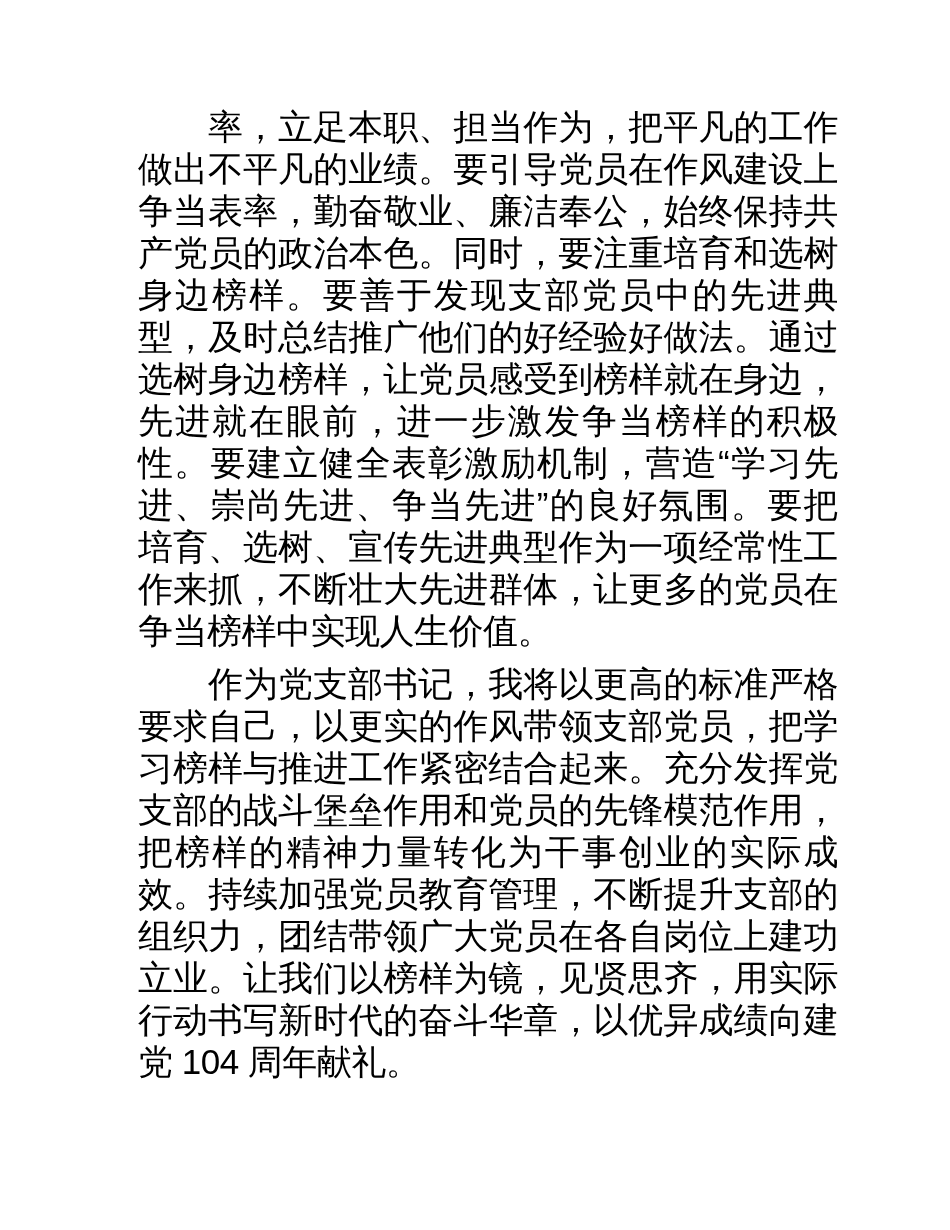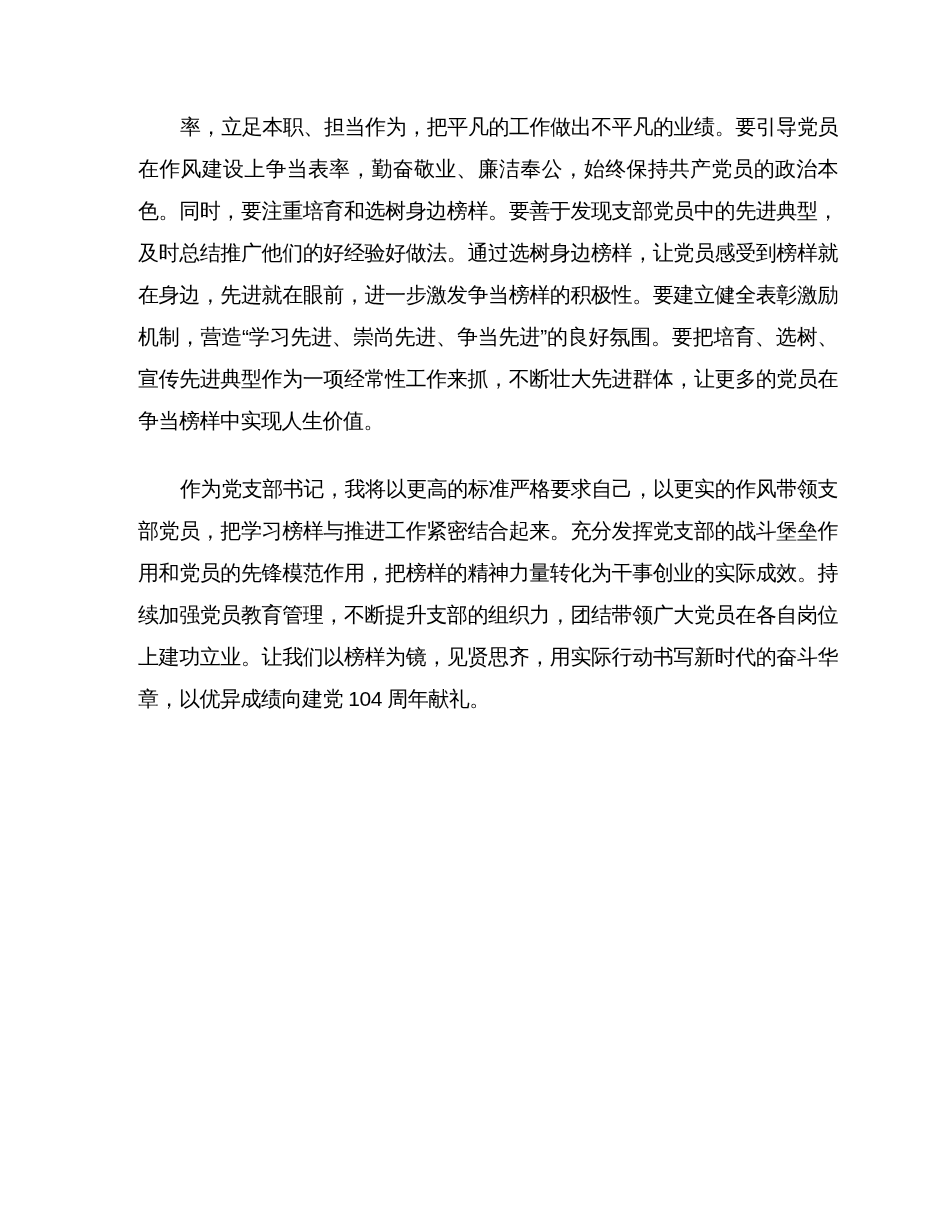--- a/index.html
+++ b/index.html
@@ -23,29 +23,29 @@
   .doc-content {
     position: absolute;
     top: 106px;
     left: 138px;
     width: 700px;
   }
   .para {
     margin: 0;
     padding: 0;
     color: #000000;
-    font-size: 21px;
+    font-size: 35px;
     line-height: 42px;
     letter-spacing: -0.5px;
     text-align: justify;
     text-indent: 2em;
     word-break: break-all;
   }
   .para + .para {
-    margin-top: 26px;
+    margin-top: 11px;
   }
 </style>
 </head>
 <body>
 
 <div class="doc-page">
   <div class="doc-content">
     <p class="para">率，立足本职、担当作为，把平凡的工作做出不平凡的业绩。要引导党员在作风建设上争当表率，勤奋敬业、廉洁奉公，始终保持共产党员的政治本色。同时，要注重培育和选树身边榜样。要善于发现支部党员中的先进典型，及时总结推广他们的好经验好做法。通过选树身边榜样，让党员感受到榜样就在身边，先进就在眼前，进一步激发争当榜样的积极性。要建立健全表彰激励机制，营造“学习先进、崇尚先进、争当先进”的良好氛围。要把培育、选树、宣传先进典型作为一项经常性工作来抓，不断壮大先进群体，让更多的党员在争当榜样中实现人生价值。</p>
     <p class="para">作为党支部书记，我将以更高的标准严格要求自己，以更实的作风带领支部党员，把学习榜样与推进工作紧密结合起来。充分发挥党支部的战斗堡垒作用和党员的先锋模范作用，把榜样的精神力量转化为干事创业的实际成效。持续加强党员教育管理，不断提升支部的组织力，团结带领广大党员在各自岗位上建功立业。让我们以榜样为镜，见贤思齐，用实际行动书写新时代的奋斗华章，以优异成绩向建党 104 周年献礼。</p>
   </div>

